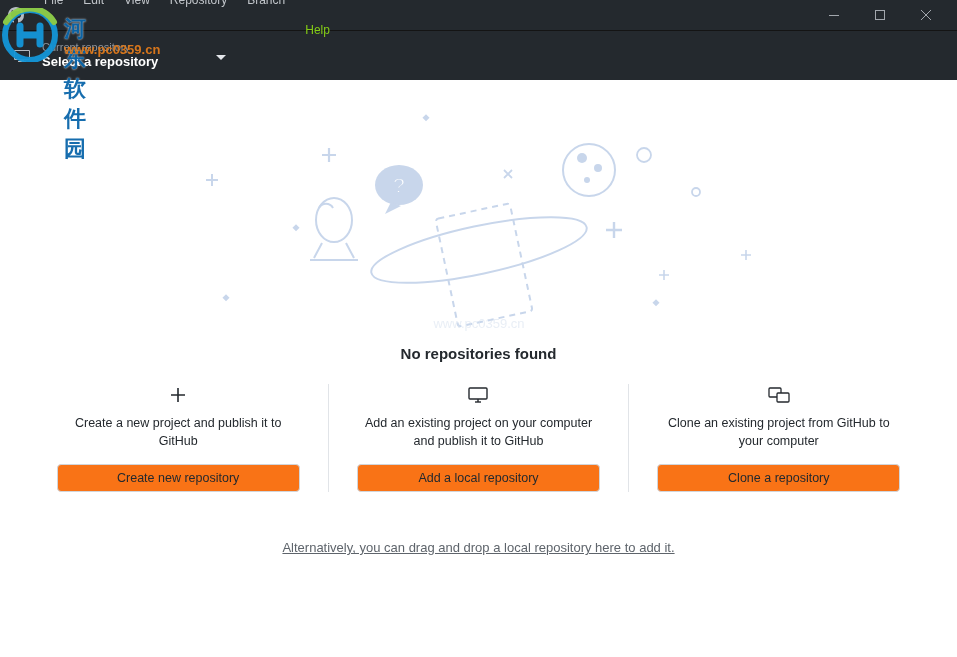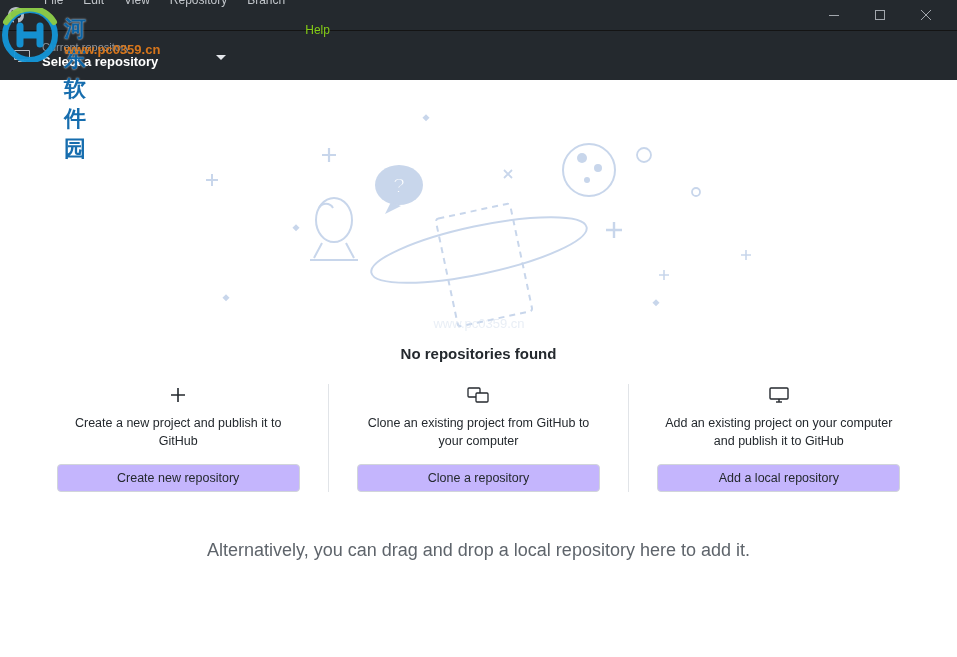--- a/index.html
+++ b/index.html
@@ -101,33 +101,34 @@
       color: #24292e;
       display:flex; align-items:center; justify-content:center;
     }
     .card .desc {
       font-size: 12.5px;
       color: #24292e;
       line-height: 1.45;
       margin-bottom: 14px;
     }
     .card button {
-      background: #c4b5fd;
+      background: #f97316;
       border: 1px solid #d1d5da;
       border-radius: 4px;
       padding: 6px 14px;
       font-size: 12.5px;
       color: #24292e;
       cursor: pointer;
       font-family: inherit;
     }
     .alt-text {
       margin-top: 48px;
-      font-size: 18px;
+      font-size: 13px;
       color: #5e646b;
+      text-decoration: underline;
     }
     .watermark {
       position: absolute;
       top: 2px; left: 0;
       pointer-events: none;
       opacity: 0.95;
     }
     .watermark-text-cn {
       position:absolute; left:64px; top:12px;
       font-size:22px; font-weight:700; color:#0a66aa;
@@ -262,38 +263,38 @@
       <div class="card-icon">
         <svg width="16" height="16" viewBox="0 0 16 16">
             <path d="M8 1v14M1 8h14" stroke="#24292e" stroke-width="1.6"></path>
           </svg>
       </div>
       <div class="desc">Create a new project and publish it to GitHub</div>
       <button>Create new repository</button>
     </div>
     <div class="card">
       <div class="card-icon">
-        <svg width="22" height="16" viewBox="0 0 22 16" fill="none" stroke="#24292e" stroke-width="1.3">
-            <rect x="1" y="1" width="12" height="9" rx="1"></rect>
-            <rect x="9" y="6" width="12" height="9" rx="1" fill="#fff"></rect>
-          </svg>
-      </div>
-      <div class="desc">Clone an existing project from GitHub to your computer</div>
-      <button>Clone a repository</button>
-    </div>
-    <div class="card">
-      <div class="card-icon">
         <svg width="20" height="16" viewBox="0 0 20 16" fill="none" stroke="#24292e" stroke-width="1.4">
             <rect x="1" y="1" width="18" height="11" rx="1"></rect>
             <line x1="7" y1="15" x2="13" y2="15"></line>
             <line x1="10" y1="12" x2="10" y2="15"></line>
           </svg>
       </div>
       <div class="desc">Add an existing project on your computer and publish it to GitHub</div>
       <button>Add a local repository</button>
+    </div>
+    <div class="card">
+      <div class="card-icon">
+        <svg width="22" height="16" viewBox="0 0 22 16" fill="none" stroke="#24292e" stroke-width="1.3">
+            <rect x="1" y="1" width="12" height="9" rx="1"></rect>
+            <rect x="9" y="6" width="12" height="9" rx="1" fill="#fff"></rect>
+          </svg>
+      </div>
+      <div class="desc">Clone an existing project from GitHub to your computer</div>
+      <button>Clone a repository</button>
     </div>
   </div>
 
   <div class="alt-text">Alternatively, you can drag and drop a local repository here to add it.</div>
 </div>
 
 <div class="watermark">
   <svg class="watermark-logo" viewBox="0 0 60 54">
     <circle cx="30" cy="27" r="25" fill="none" stroke="#1496d8" stroke-width="6"></circle>
     <path d="M20 18 v18 M40 18 v18 M20 27 h20" stroke="#1496d8" stroke-width="7" fill="none" stroke-linecap="round"></path>

